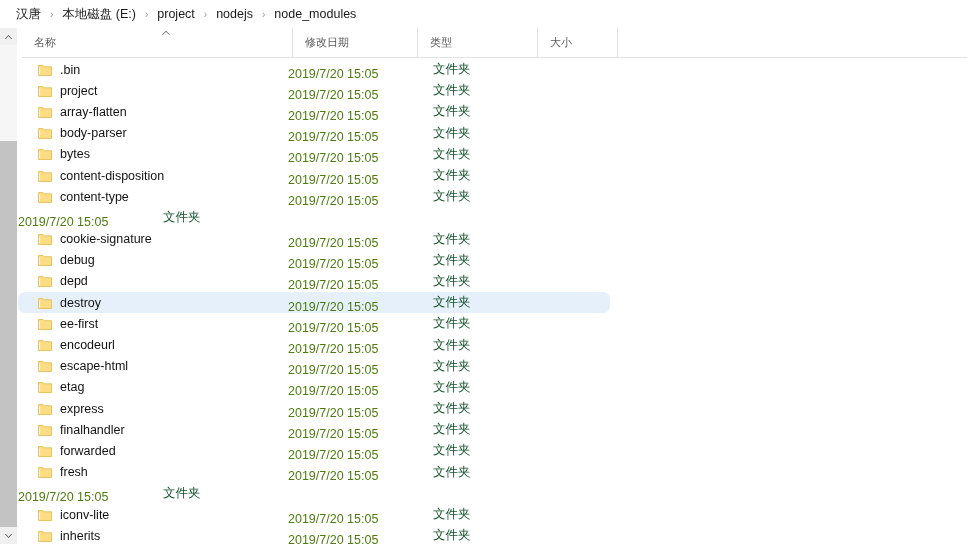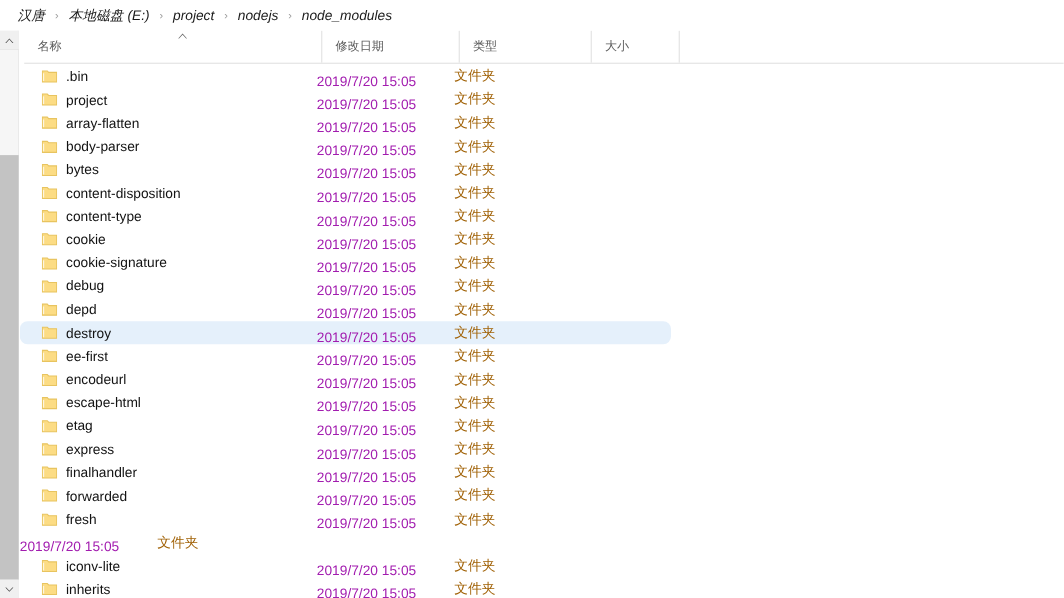--- a/index.html
+++ b/index.html
@@ -29,21 +29,20 @@
     align-items: center;
     padding-left: 14px;
     box-sizing: border-box;
   }
   .crumb {
     font-size: 12.5px;
     color: #1a1a1a;
     white-space: nowrap;
     padding: 1px 2px;
     cursor: default;
-    font-style: italic;
   }
   .crumb-sep {
     color: #9b9b9b;
     font-size: 10px;
     margin: 0 7px;
     user-select: none;
   }
 
   
   .header-row {
@@ -142,21 +141,21 @@
     cursor: default;
   }
   .row.selected {
     background: #e5f0fb;
     border-radius: 7px;
   }
   .cell-name {
     position: relative;
     width: 270px;
     display: flex;
-    align-items: center;
+    align-items: flex-end;
     padding-left: 20px;
     box-sizing: border-box;
     flex: none;
   }
   .folder-icon {
     width: 14px;
     height: 13px;
     flex: none;
     margin-right: 8px;
     position: relative;
@@ -165,30 +164,31 @@
   .name-text {
     font-size: 12.5px;
     color: #121212;
     white-space: nowrap;
     overflow: hidden;
   }
   .cell-date {
     width: 125px;
     flex: none;
     font-size: 12.5px;
-    color: #a21caf;
+    color: #4d7c0f;
     white-space: nowrap;
     margin-top: 8px;
   }
   .cell-type {
     width: 120px;
     flex: none;
     font-size: 12.5px;
-    color: #a16207;
+    color: #14532d;
     white-space: nowrap;
+    margin-left: 20px;
   }
   .cell-size {
     width: 75px;
     flex: none;
     font-size: 12.5px;
     color: #6d6d6d;
     white-space: nowrap;
   }
 </style>
 </head>
@@ -340,29 +340,20 @@
             <path d="M1.6 3.6 L1.6 10.6" stroke="#ffffff" stroke-width="1.1" opacity="0.75"></path>
           </svg>
         </span>
         <span class="name-text">content-type</span>
       </div>
       <div class="cell-date">2019/7/20 15:05</div>
       <div class="cell-type">文件夹</div>
       <div class="cell-size"></div>
     </div>
     <div class="row">
-      <div class="cell-name">
-        <span class="folder-icon">
-          <svg width="14" height="13" viewBox="0 0 14 13" xmlns="http://www.w3.org/2000/svg">
-            <path d="M0.5 1.5 L5 1.5 L6.2 2.8 L13.5 2.8 L13.5 11.5 L0.5 11.5 Z" fill="#fcdc84" stroke="#e8c45f" stroke-width="1"></path>
-            <path d="M1.6 3.6 L1.6 10.6" stroke="#ffffff" stroke-width="1.1" opacity="0.75"></path>
-          </svg>
-        </span>
-        <span class="name-text">cookie</span>
-      </div>
       <div class="cell-date">2019/7/20 15:05</div>
       <div class="cell-type">文件夹</div>
       <div class="cell-size"></div>
     </div>
     <div class="row">
       <div class="cell-name">
         <span class="folder-icon">
           <svg width="14" height="13" viewBox="0 0 14 13" xmlns="http://www.w3.org/2000/svg">
             <path d="M0.5 1.5 L5 1.5 L6.2 2.8 L13.5 2.8 L13.5 11.5 L0.5 11.5 Z" fill="#fcdc84" stroke="#e8c45f" stroke-width="1"></path>
             <path d="M1.6 3.6 L1.6 10.6" stroke="#ffffff" stroke-width="1.1" opacity="0.75"></path>

